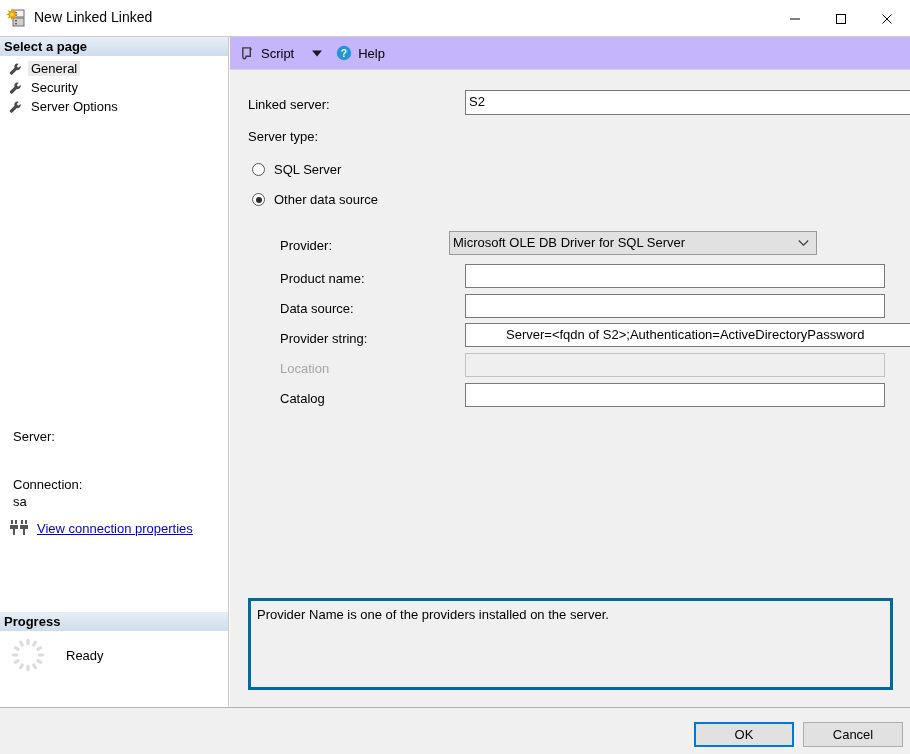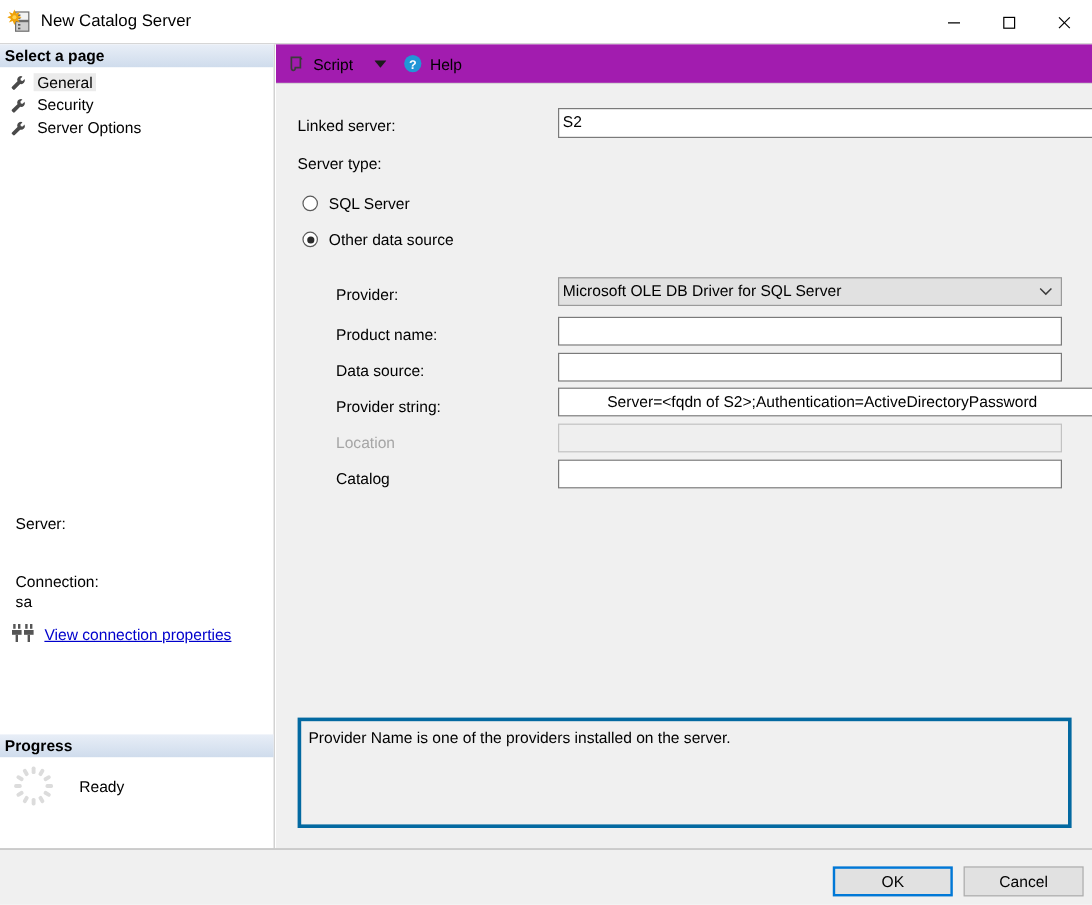--- a/index.html
+++ b/index.html
@@ -139,21 +139,21 @@
     align-items: center;
   }
   .spinner { margin-left: 10px; width: 36px; height: 36px; display: block; }
   .progress-text { margin-left: 20px; font-size: 13px; }
 
   
   .toolbar {
     position: absolute;
     left: 230px; top: 37px;
     width: 680px; height: 33px;
-    background: #a21caf;
+    background: #c4b5fd;
     border-bottom: 1px solid #d6d6d6;
     box-sizing: border-box;
     display: flex;
     align-items: center;
   }
   .tb-item {
     display: flex;
     align-items: center;
     height: 26px;
     padding: 0 4px;
@@ -292,21 +292,21 @@
       <rect x="9" y="7.5" width="2" height="1.4" fill="#6d6d6d"></rect>
       <rect x="7" y="11" width="11" height="8" fill="#cfcfcf" stroke="#6d6d6d" stroke-width="1"></rect>
       <rect x="9" y="13" width="2" height="1.4" fill="#5a5a5a"></rect>
       <rect x="9" y="16" width="2" height="1.4" fill="#5a5a5a"></rect>
       <g fill="#f0a30a">
         <polygon points="6,1 7.4,4.2 10.6,3 8.8,6 12,7.4 8.8,8.8 10.6,11.8 7.4,10.6 6,13.8 4.6,10.6 1.4,11.8 3.2,8.8 0,7.4 3.2,6 1.4,3 4.6,4.2"></polygon>
       </g>
       <circle cx="6" cy="7.4" r="1.7" fill="#ffd34e"></circle>
     </svg>
   </span>
-  <span class="title-text">New Catalog Server</span>
+  <span class="title-text">New Linked Linked</span>
   <div class="wincontrols">
     <div class="wc-btn">
       <svg width="12" height="12" viewBox="0 0 12 12">
         <line x1="1" y1="6" x2="11" y2="6" stroke="#000" stroke-width="1"></line>
       </svg>
     </div>
     <div class="wc-btn">
       <svg width="12" height="12" viewBox="0 0 12 12">
         <rect x="1.5" y="1.5" width="9" height="9" fill="none" stroke="#000" stroke-width="1"></rect>
       </svg>
@@ -421,21 +421,21 @@
     <span class="radio"></span>
     <span class="radio-label">SQL Server</span>
   </div>
 
   <div class="radio-row" style="left:22px; top:122px;">
     <span class="radio checked"></span>
     <span class="radio-label">Other data source</span>
   </div>
 
   <div class="field-label" style="left:50px; top:168px;">Provider:</div>
-  <div class="combobox" style="left:235px; top:161px; width:420px; height:24px;">
+  <div class="combobox" style="left:219px; top:161px; width:368px; height:24px;">
     <span>Microsoft OLE DB Driver for SQL Server</span>
     <svg class="combo-arrow" width="11" height="7" viewBox="0 0 11 7">
       <polyline points="0.8,1 5.5,5.6 10.2,1" fill="none" stroke="#3c3c3c" stroke-width="1.2"></polyline>
     </svg>
   </div>
 
   <div class="field-label" style="left:50px; top:201px;text-align:right;">Product name:</div>
   <div class="textbox" style="left:235px; top:194px; width:420px; height:24px;"></div>
 
   <div class="field-label" style="left:50px; top:231px;">Data source:</div>

